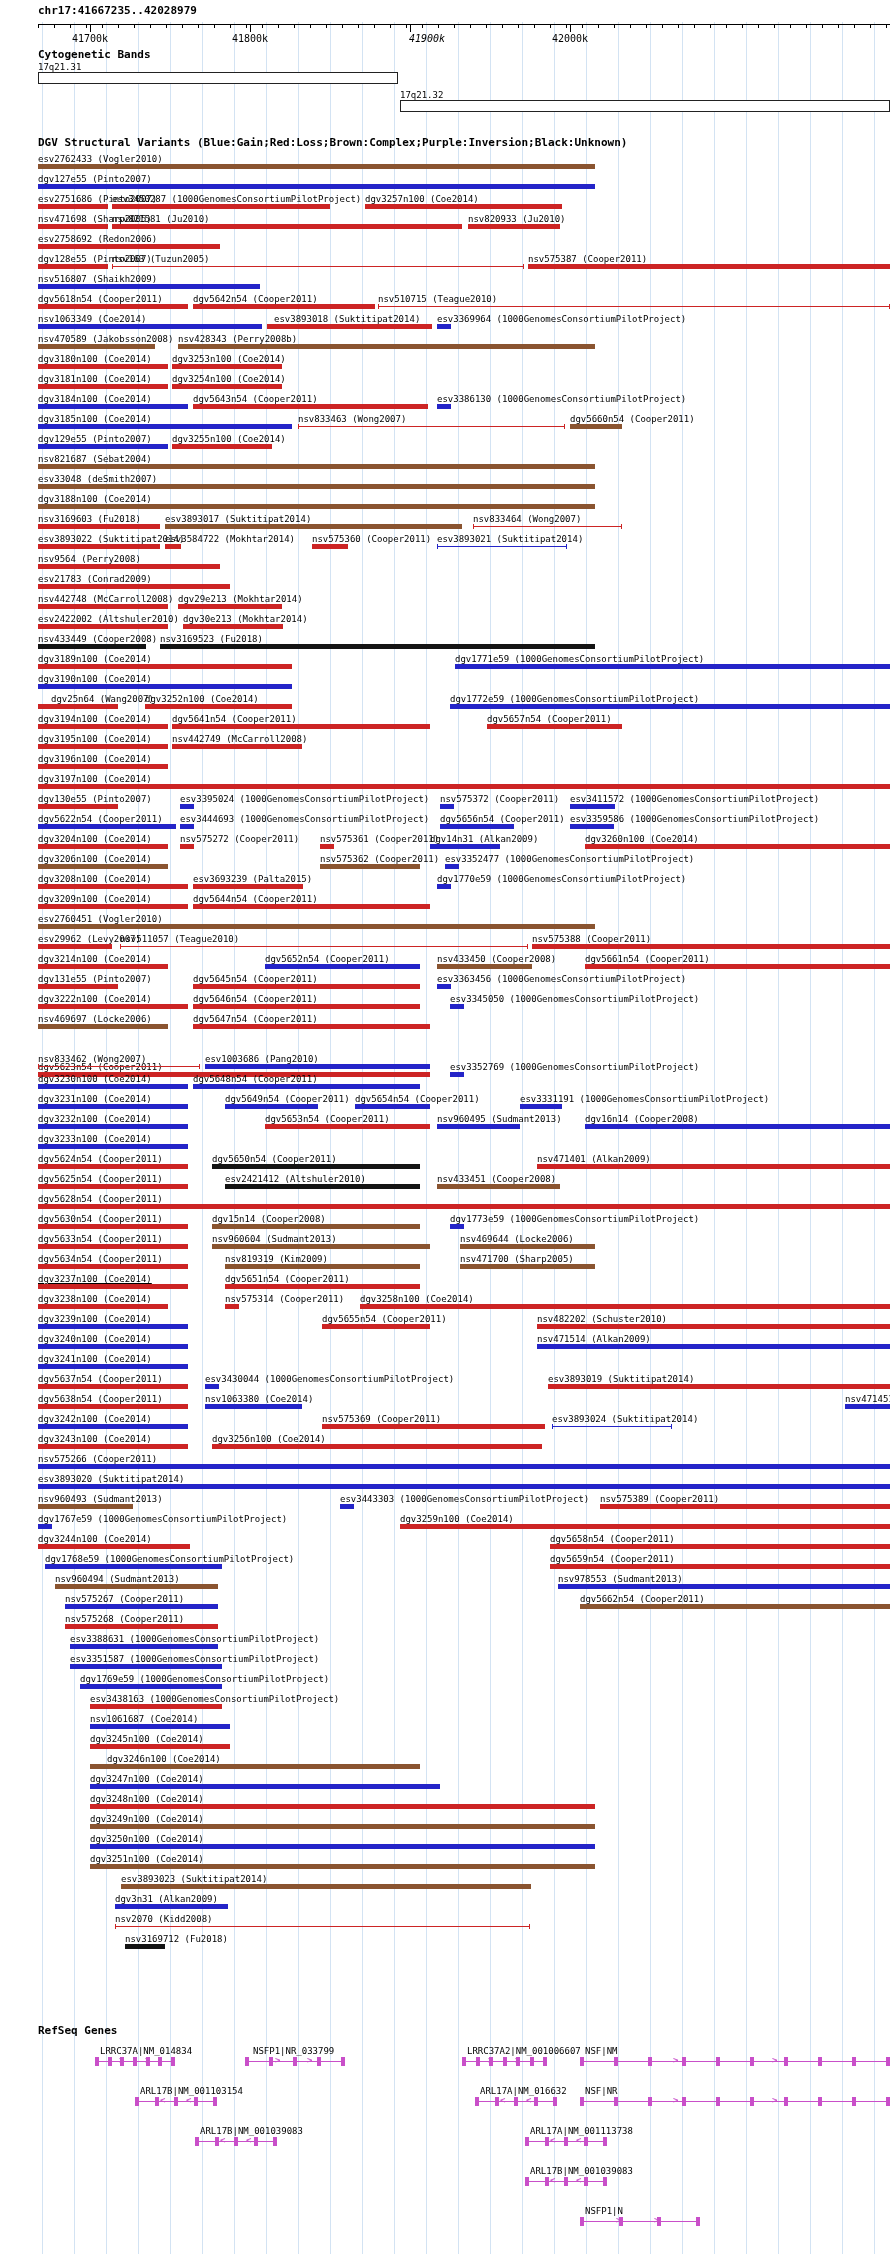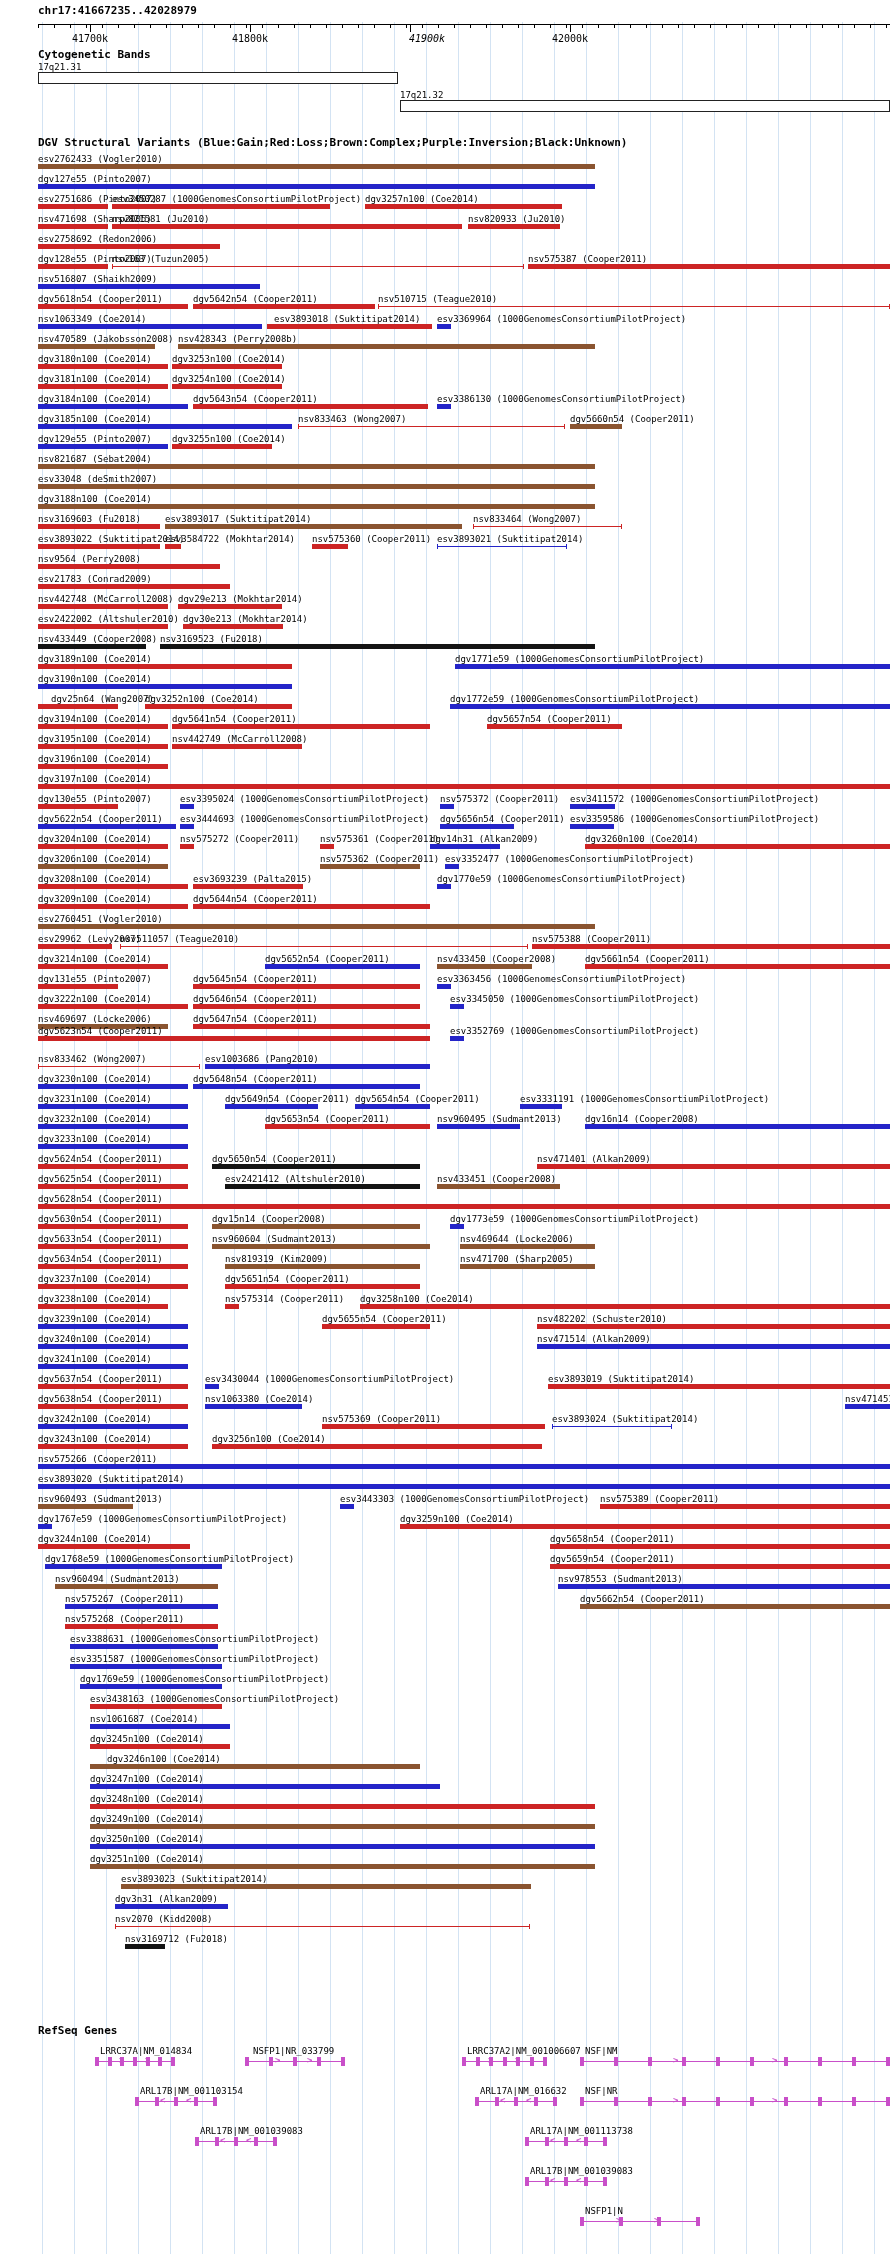--- a/index.html
+++ b/index.html
@@ -436,21 +436,21 @@
         <div class="vbar" title="dgv5646n54 (Cooper2011)" style="left: 193px; width: 227px; background: rgb(204, 36, 36);"></div>
         <div class="vlabel" style="left: 450px;">esv3345050 (1000GenomesConsortiumPilotProject)</div>
         <div class="vbar" title="esv3345050 (1000GenomesConsortiumPilotProject)" style="left: 450px; width: 14px; background: rgb(36, 36, 200);"></div>
       </div>
       <div class="vrow" style="top: 1014px;">
         <div class="vlabel" style="left: 38px;">nsv469697 (Locke2006)</div>
         <div class="vbar" title="nsv469697 (Locke2006)" style="left: 38px; width: 130px; background: rgb(138, 84, 48);"></div>
         <div class="vlabel" style="left: 193px;">dgv5647n54 (Cooper2011)</div>
         <div class="vbar" title="dgv5647n54 (Cooper2011)" style="left: 193px; width: 237px; background: rgb(204, 36, 36);"></div>
       </div>
-      <div class="vrow" style="top: 1026px;">
+      <div class="vrow" style="top: 1062px;">
         <div class="vlabel" style="left: 38px;">dgv5623n54 (Cooper2011)</div>
         <div class="vbar" title="dgv5623n54 (Cooper2011)" style="left: 38px; width: 392px; background: rgb(204, 36, 36);"></div>
         <div class="vlabel" style="left: 450px;">esv3352769 (1000GenomesConsortiumPilotProject)</div>
         <div class="vbar" title="esv3352769 (1000GenomesConsortiumPilotProject)" style="left: 450px; width: 14px; background: rgb(36, 36, 200);"></div>
       </div>
       <div class="vrow" style="top: 1054px;">
         <div class="vlabel" style="left: 38px;">nsv833462 (Wong2007)</div>
         <div class="vbar line" title="nsv833462 (Wong2007)" style="left: 38px; width: 162px; background: rgb(204, 36, 36);"></div>
         <div class="vtick" style="left: 38px; background: rgb(204, 36, 36);"></div>
         <div class="vtick" style="left: 199px; background: rgb(204, 36, 36);"></div>
@@ -525,21 +525,21 @@
       </div>
       <div class="vrow" style="top: 1254px;">
         <div class="vlabel" style="left: 38px;">dgv5634n54 (Cooper2011)</div>
         <div class="vbar" title="dgv5634n54 (Cooper2011)" style="left: 38px; width: 150px; background: rgb(204, 36, 36);"></div>
         <div class="vlabel" style="left: 225px;">nsv819319 (Kim2009)</div>
         <div class="vbar" title="nsv819319 (Kim2009)" style="left: 225px; width: 195px; background: rgb(138, 84, 48);"></div>
         <div class="vlabel" style="left: 460px;">nsv471700 (Sharp2005)</div>
         <div class="vbar" title="nsv471700 (Sharp2005)" style="left: 460px; width: 135px; background: rgb(138, 84, 48);"></div>
       </div>
       <div class="vrow" style="top: 1274px;">
-        <div class="vlabel" style="left: 38px;">dgv3237n100 (Coe2014)</div>
+        <div class="vlabel" style="left: 38px; text-decoration: underline;">dgv3237n100 (Coe2014)</div>
         <div class="vbar" title="dgv3237n100 (Coe2014)" style="left: 38px; width: 150px; background: rgb(204, 36, 36);"></div>
         <div class="vlabel" style="left: 225px;">dgv5651n54 (Cooper2011)</div>
         <div class="vbar" title="dgv5651n54 (Cooper2011)" style="left: 225px; width: 195px; background: rgb(204, 36, 36);"></div>
       </div>
       <div class="vrow" style="top: 1294px;">
         <div class="vlabel" style="left: 38px;">dgv3238n100 (Coe2014)</div>
         <div class="vbar" title="dgv3238n100 (Coe2014)" style="left: 38px; width: 130px; background: rgb(204, 36, 36);"></div>
         <div class="vlabel" style="left: 225px;">nsv575314 (Cooper2011)</div>
         <div class="vbar" title="nsv575314 (Cooper2011)" style="left: 225px; width: 14px; background: rgb(204, 36, 36);"></div>
         <div class="vlabel" style="left: 360px;">dgv3258n100 (Coe2014)</div>

